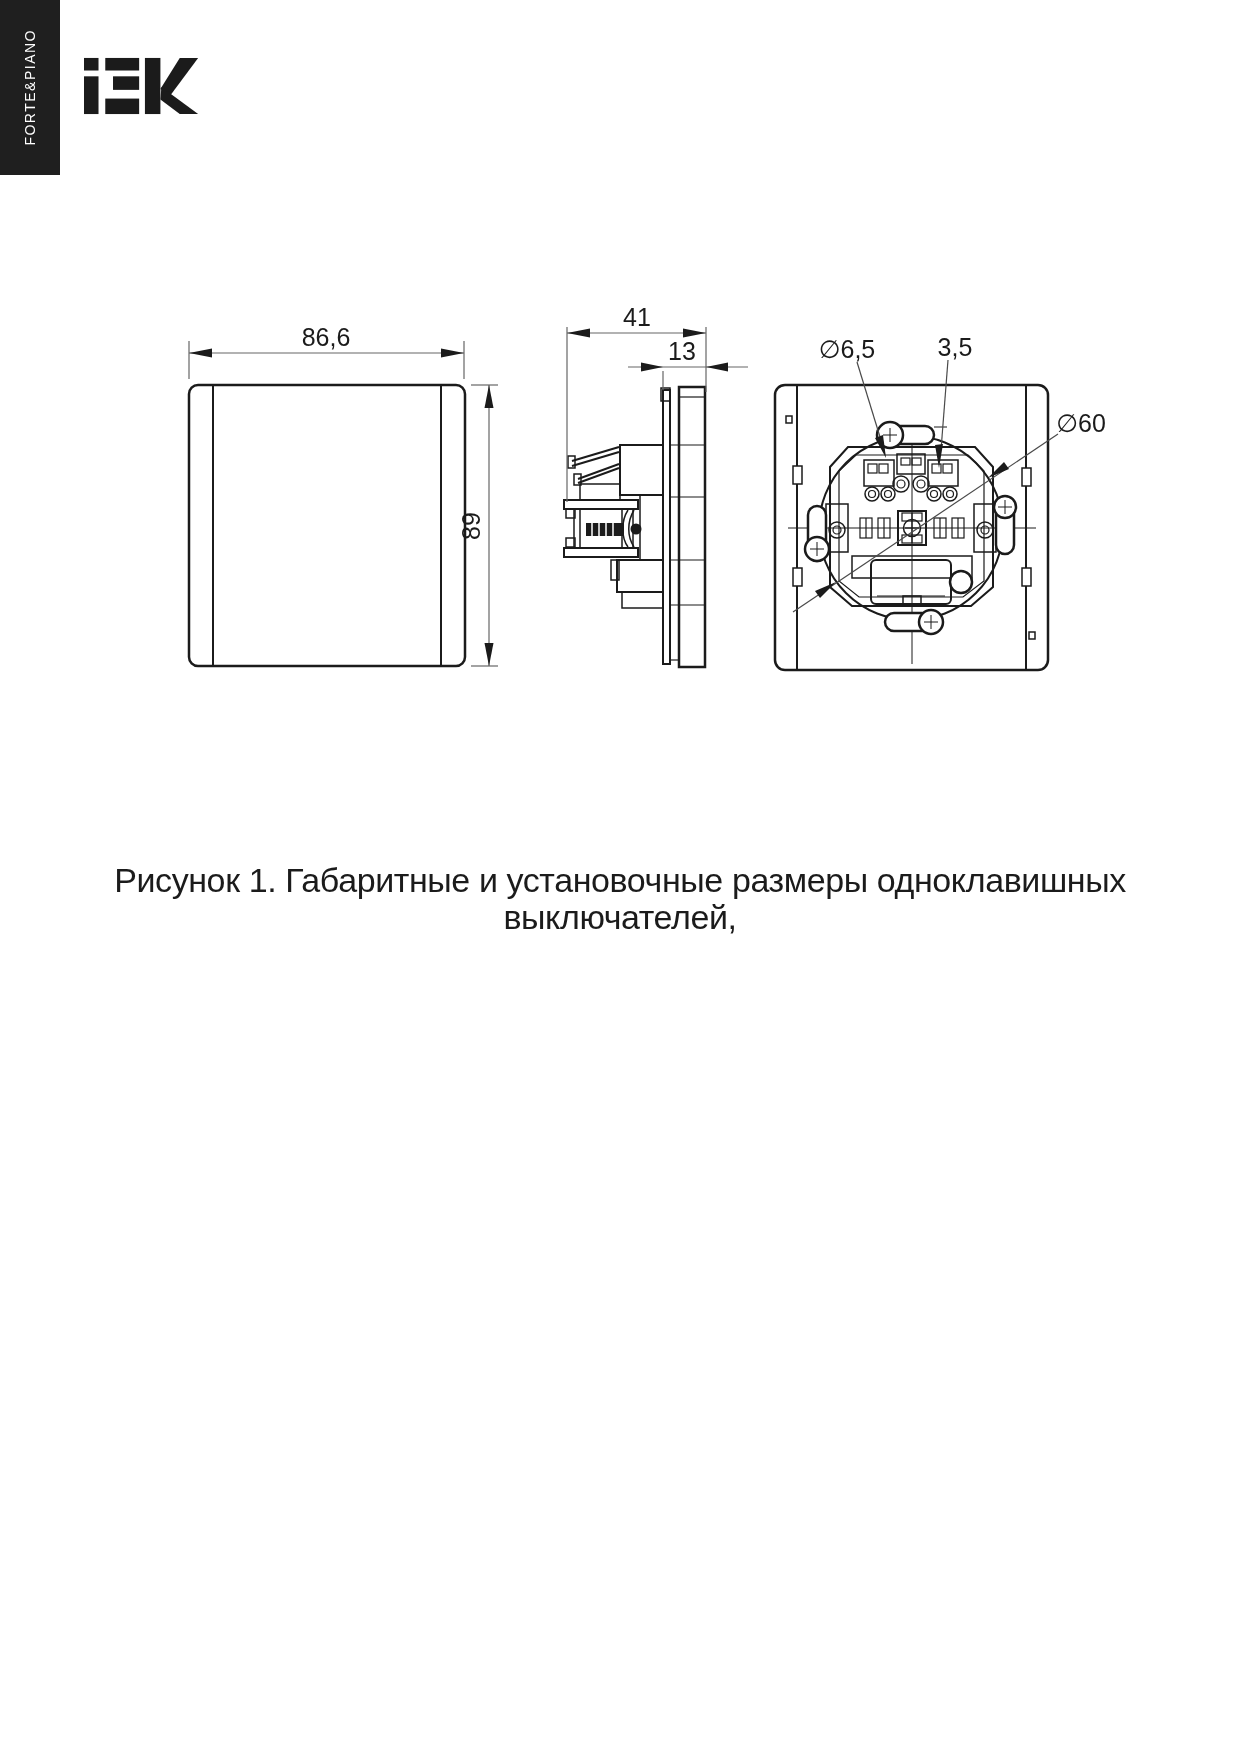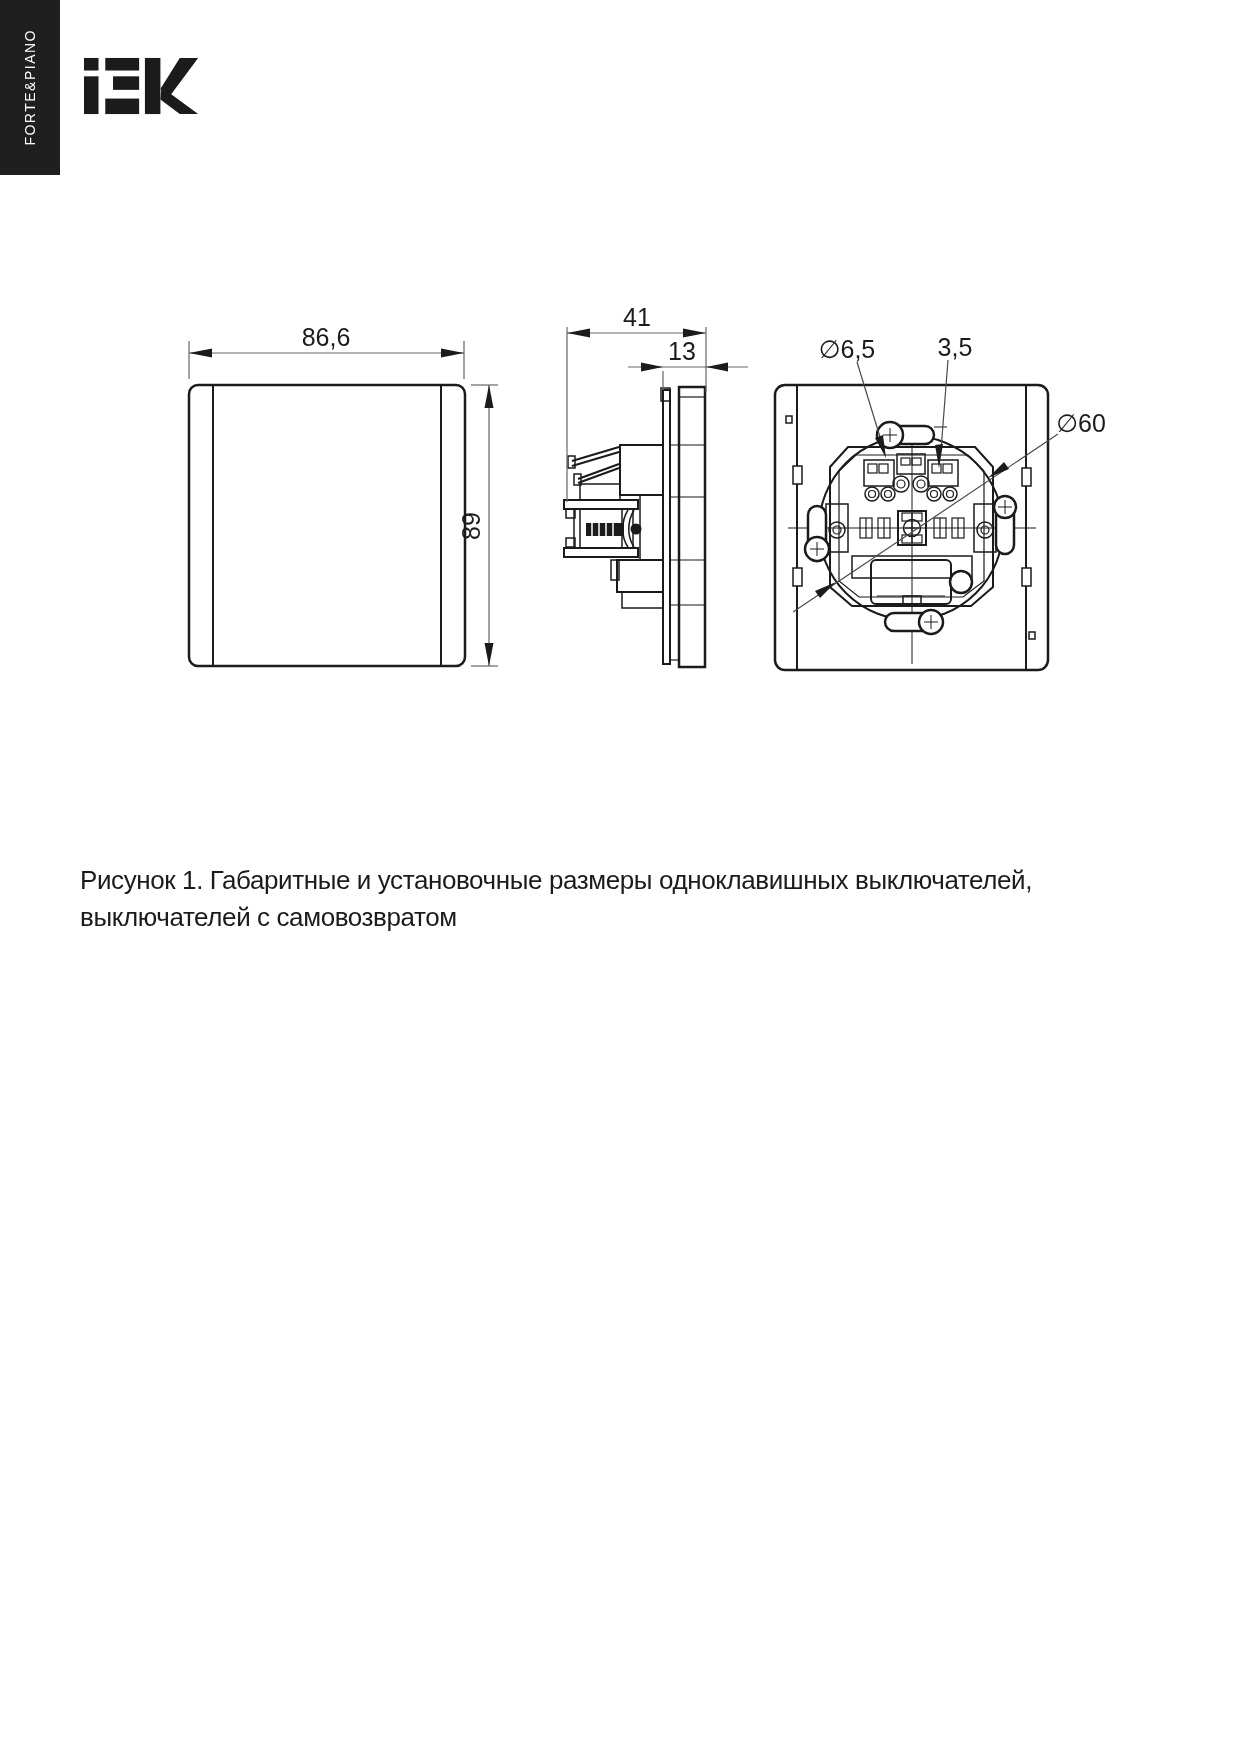--- a/index.html
+++ b/index.html
@@ -21,21 +21,21 @@
     writing-mode:vertical-rl;
     color:#ffffff;
     font-size:14px;
     letter-spacing:1.5px;
     white-space:nowrap;
   }
   .logo{position:absolute;left:84px;top:57px;}
   .drawing{position:absolute;left:0;top:0;}
   .caption{
     position:absolute;left:80px;top:862px;width:1080px;
-    font-size:26px;line-height:37px;letter-spacing:-0.4px;color:#1b1b1b;
+    font-size:34px;line-height:37px;letter-spacing:-0.4px;color:#1b1b1b;text-align:center;
   }
   
   .s25{stroke:#1b1b1b;stroke-width:2.5;fill:none;}
   .s2{stroke:#1b1b1b;stroke-width:2;fill:none;}
   .s15{stroke:#1b1b1b;stroke-width:1.5;fill:none;}
   .s12{stroke:#1b1b1b;stroke-width:1.2;fill:none;}
   .s1{stroke:#1b1b1b;stroke-width:1;fill:none;}
   .wf{fill:#ffffff;}
   .dim{stroke:#666666;stroke-width:1.2;fill:none;}
   .ldr{stroke:#4a4a4a;stroke-width:1.2;fill:none;}
@@ -250,14 +250,13 @@
       <line x1="1058" y1="434" x2="793" y2="612" class="ldr"></line>
       <polygon class="arr" points="988,478 1009,469 1004,462"></polygon>
       <polygon class="arr" points="836,582 820,598 815,591"></polygon>
       <text class="dtxt" x="1081" y="432" text-anchor="middle">∅60</text>
     </g>
   </g>
 </svg>
 
 <div class="caption">
   <div>Рисунок 1. Габаритные и установочные размеры одноклавишных выключателей,</div>
-  <div>выключателей с самовозвратом</div>
 </div>
 
 </body></html>

